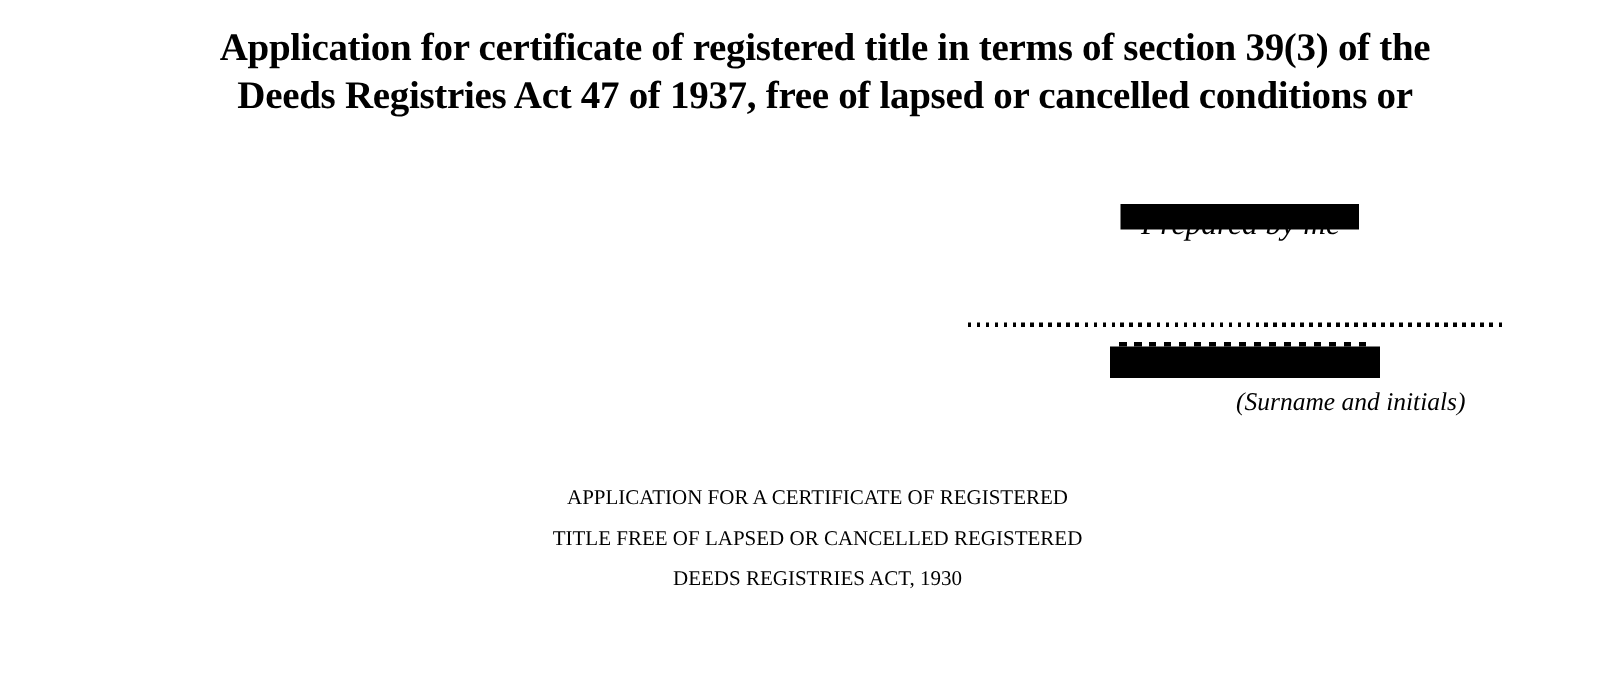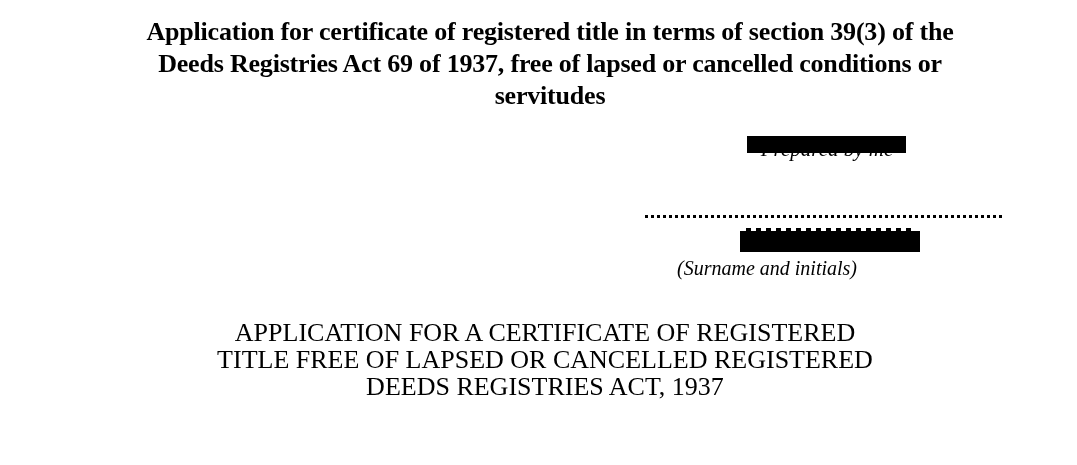--- a/index.html
+++ b/index.html
@@ -74,55 +74,54 @@
     height: 3px;
     background: repeating-linear-gradient(90deg,
       #000 0px, #000 2.5px,
       transparent 2.5px, transparent 6px);
   }
   .surname-caption {
     position: absolute;
     top: 255px;
     left: 677px;
     width: 300px;
-    text-align: left;
+    text-align: right;
     font-style: italic;
-    font-size: 20px;
+    font-size: 17px;
     line-height: 26px;
   }
   .heading-block {
     position: absolute;
     top: 319px;
     left: 45px;
     width: 1000px;
     text-align: center;
-    font-size: 26px;
+    font-size: 14px;
     line-height: 27px;
   }
 </style>
 </head>
 <body>
 
 <div class="page">
 
   <h1 class="doc-title">
     <div>Application for certificate of registered title in terms of section 39(3) of the</div>
-    <div>Deeds Registries Act 69 of 1937, free of lapsed or cancelled conditions or</div>
-    <div>servitudes</div>
+    <div>Deeds Registries Act 47 of 1937, free of lapsed or cancelled conditions or</div>
   </h1>
 
   <div class="peek-text">Prepared by me</div>
 
   <div class="redaction redaction-1"></div>
 
   <div class="dotted-line"></div>
 
   <div class="redaction redaction-2"></div>
 
   <div class="surname-caption">(Surname and initials)</div>
 
   <div class="heading-block">
     <div>APPLICATION FOR A CERTIFICATE OF REGISTERED</div>
     <div>TITLE FREE OF LAPSED OR CANCELLED REGISTERED</div>
-    <div>DEEDS REGISTRIES ACT, 1937</div>
+    <div>DEEDS REGISTRIES ACT, 1930</div>
   </div>
 
 </div>
 
 </body></html>

